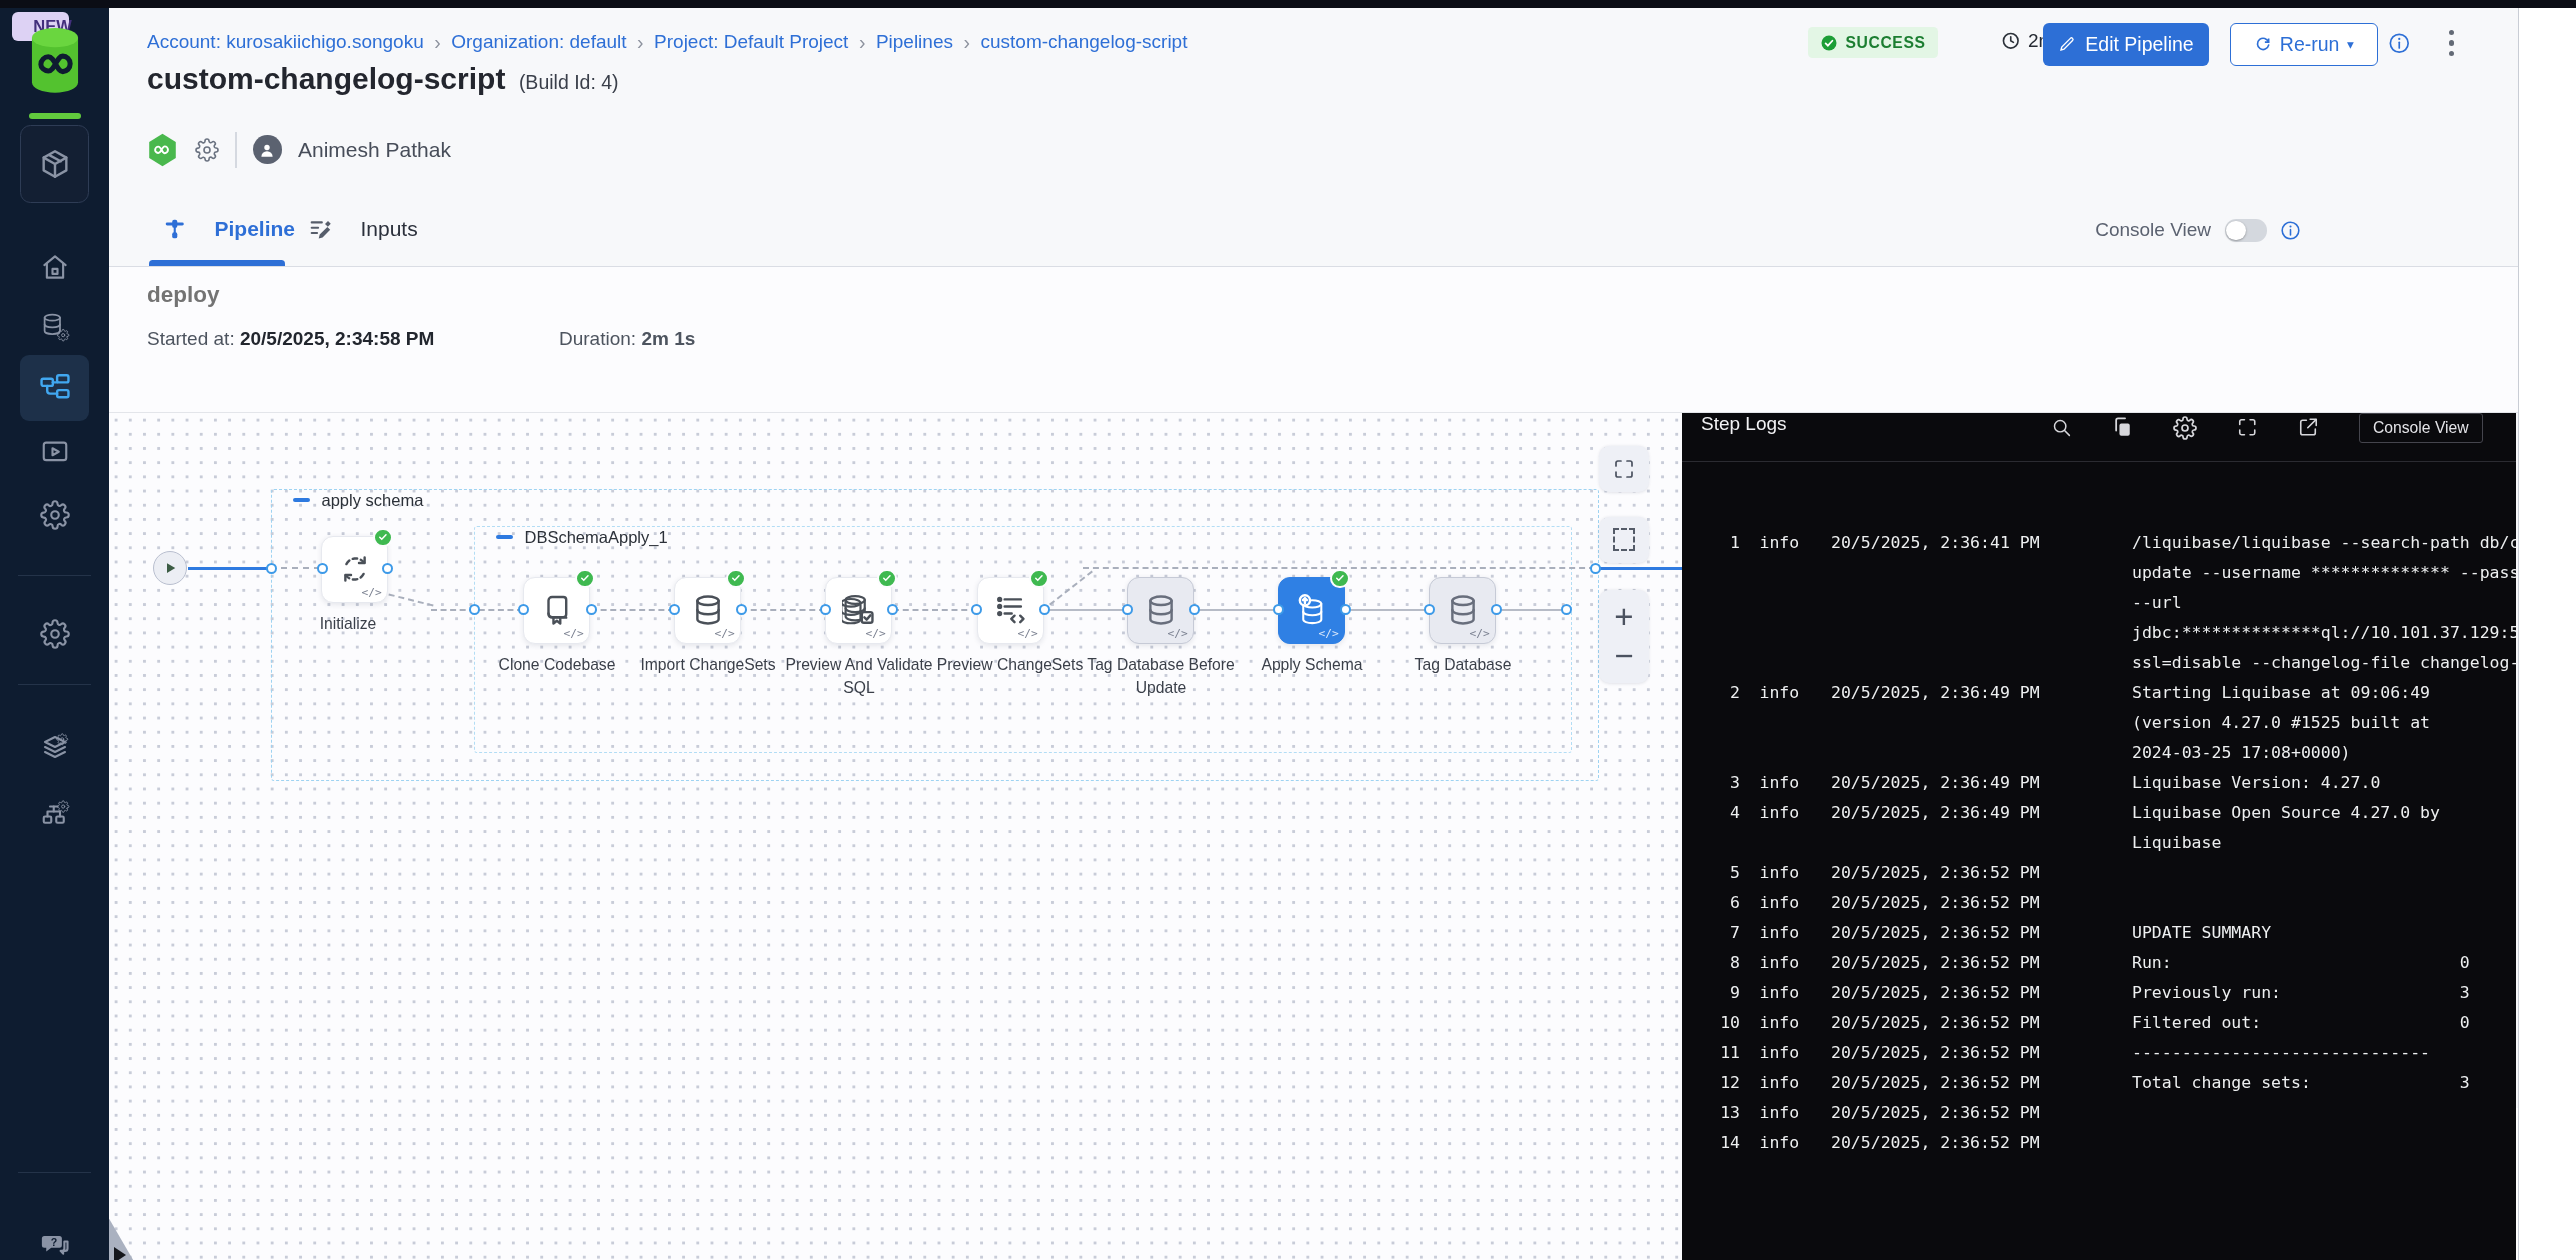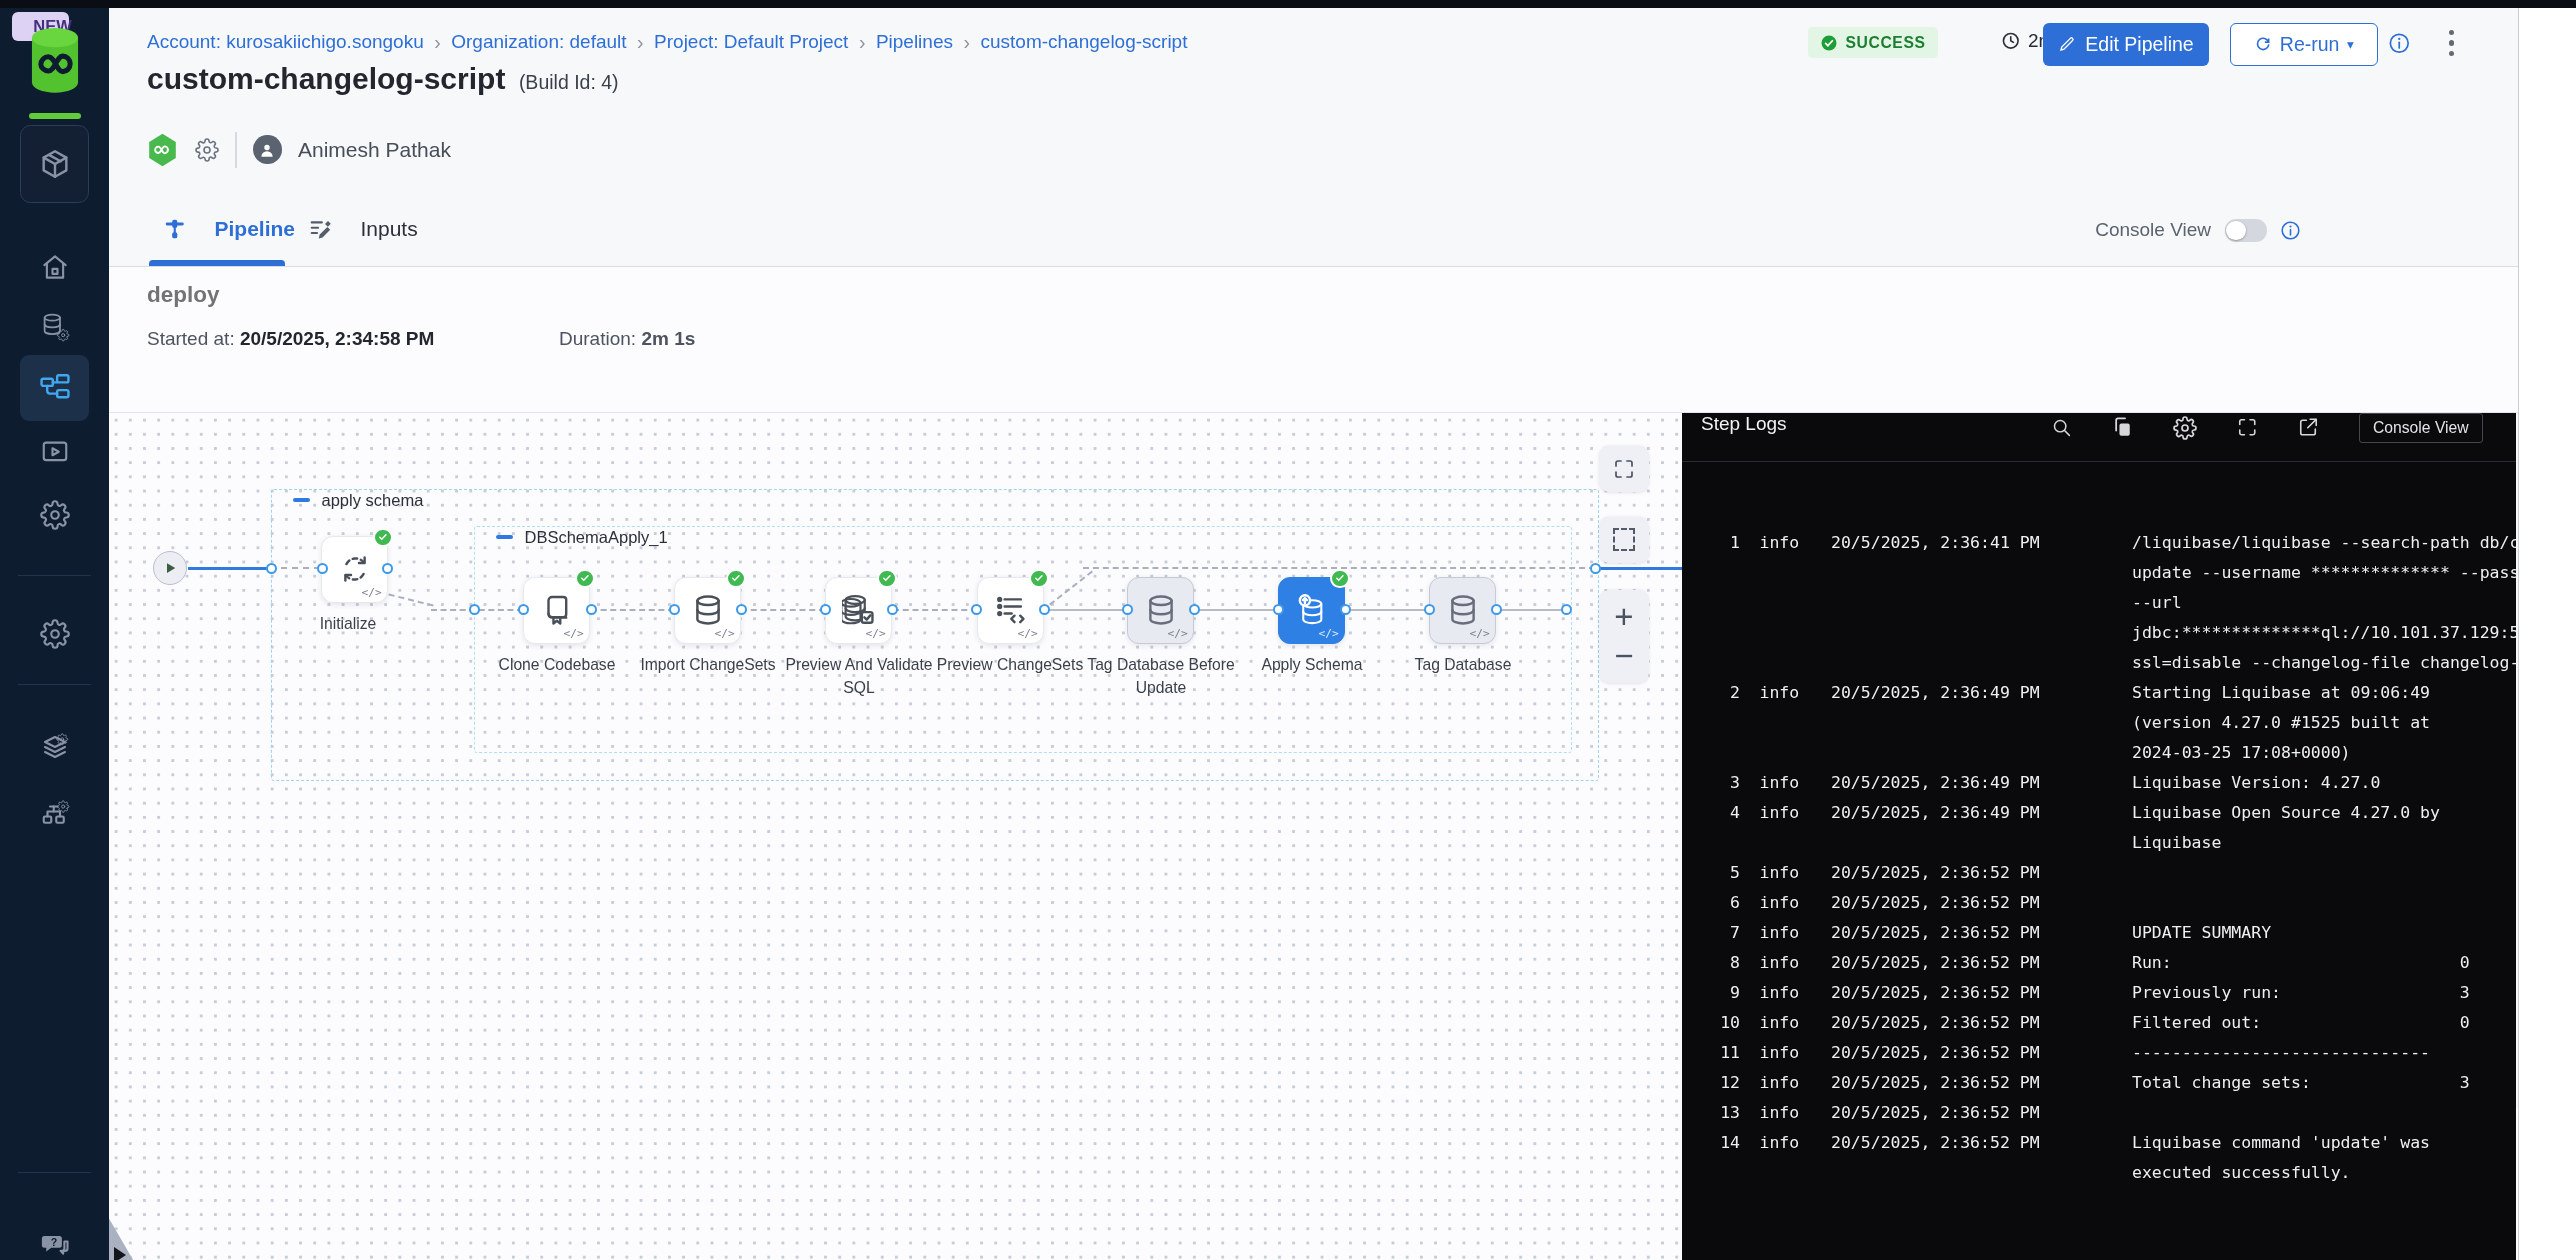--- a/index.html
+++ b/index.html
@@ -746,23 +746,19 @@
           <span class="log-level">info</span>
           <span class="log-time">20/5/2025, 2:36:52 PM</span>
           <span class="log-msg">
             <div>&nbsp;</div>
           </span>
         </div>
         <div class="log-entry">
           <span class="log-num">14</span>
           <span class="log-level">info</span>
           <span class="log-time">20/5/2025, 2:36:52 PM</span>
-          <span class="log-msg">
-            <div>Liquibase command 'update' was</div>
-            <div>executed successfully.</div>
-          </span>
         </div>
       </div>
   </div>
 </div>
 
 <div id="rightstrip" class="abs"></div>
 
 
 </body></html>

